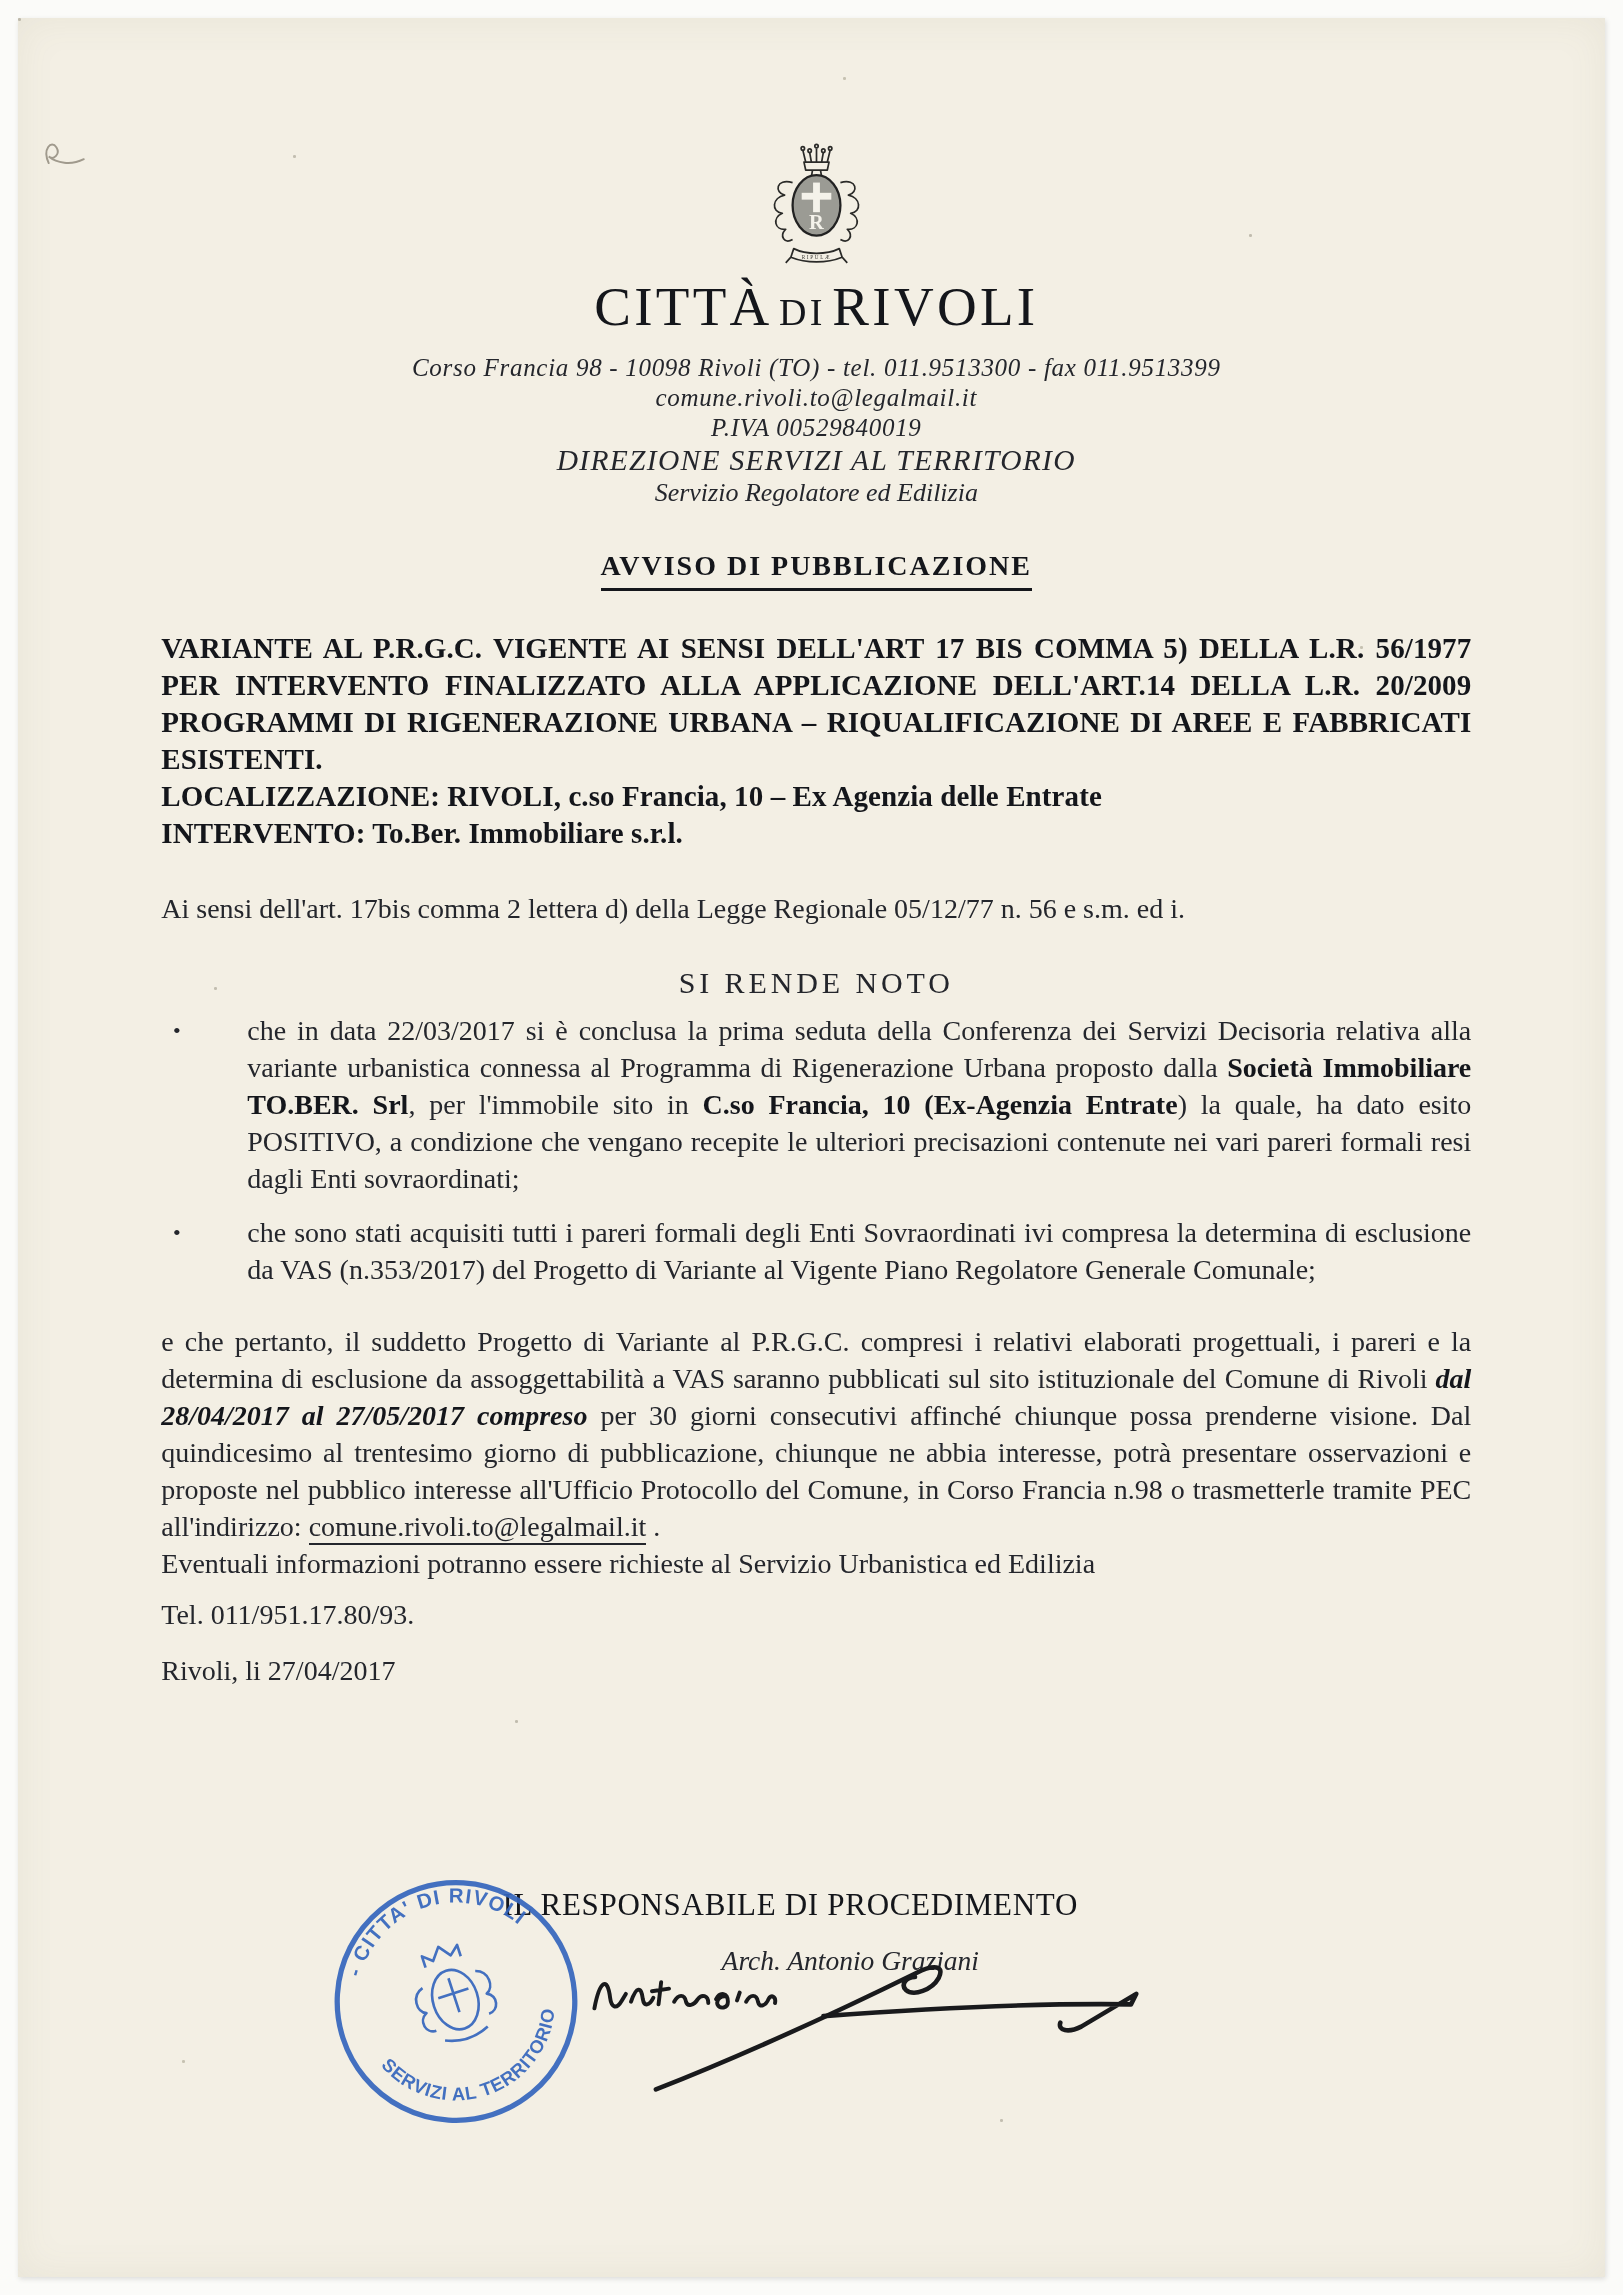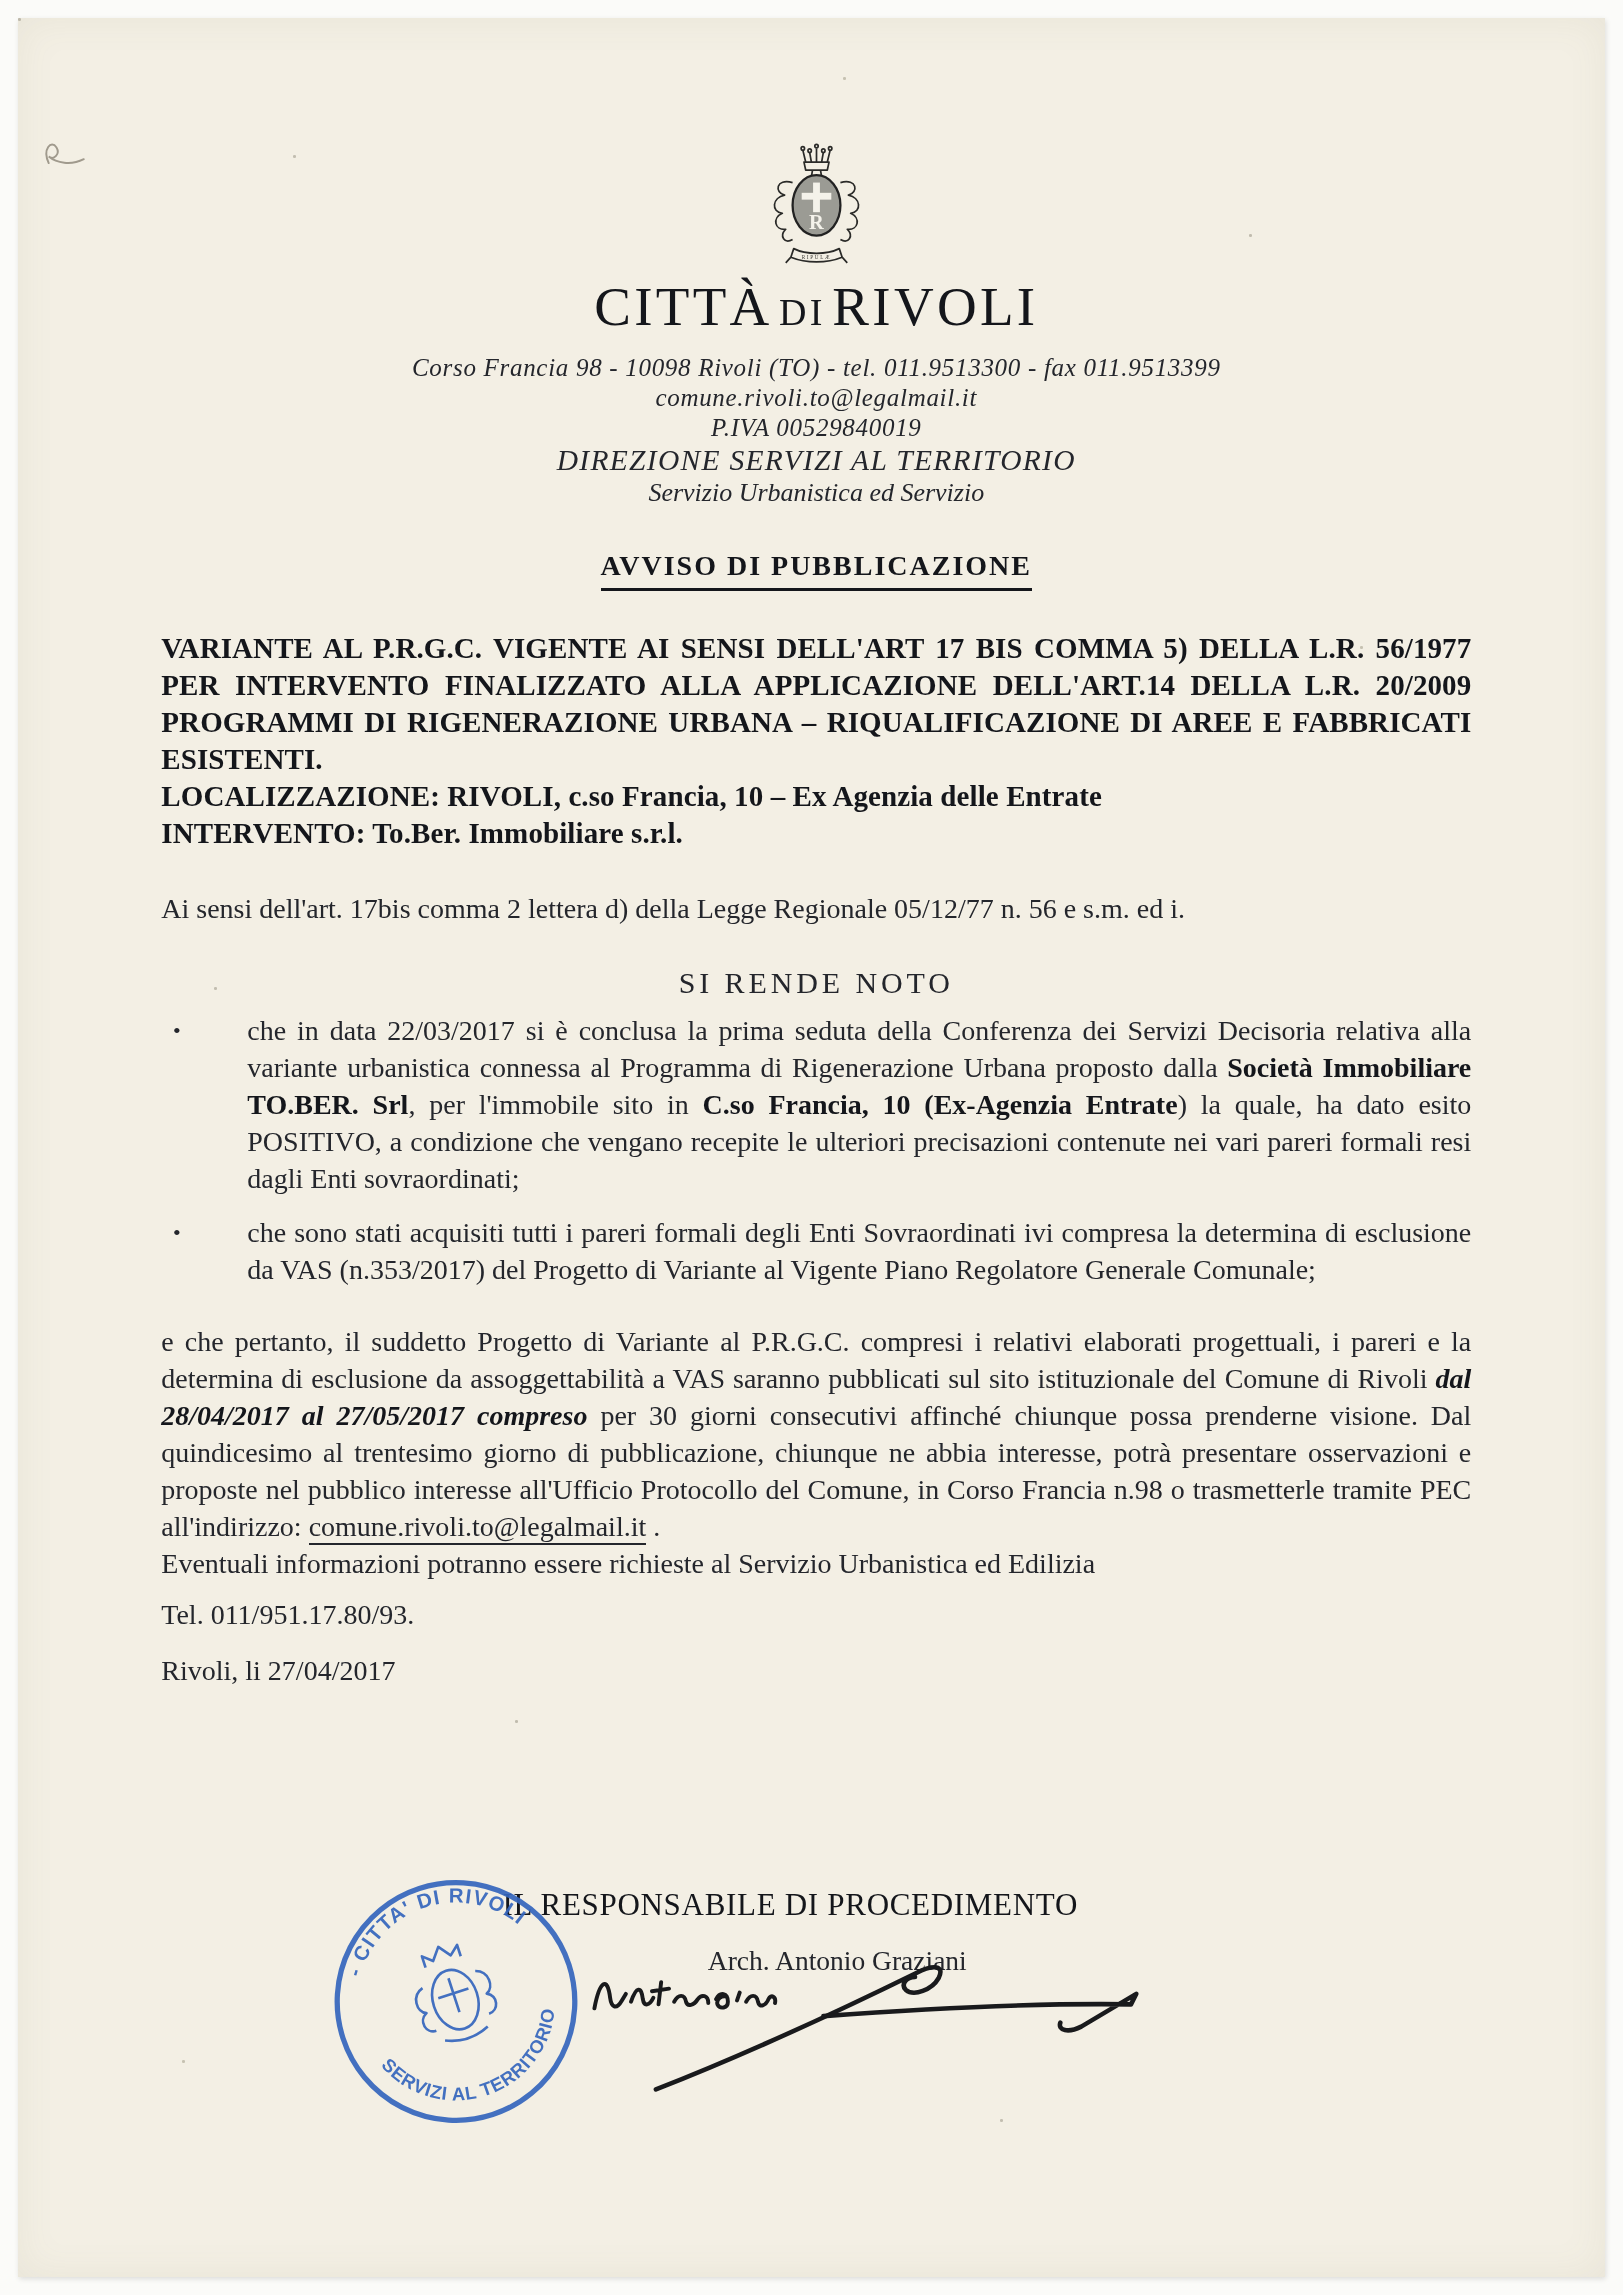--- a/index.html
+++ b/index.html
@@ -45,22 +45,22 @@
   .closing{margin-top:35px;font-size:28px;line-height:37px;text-align:justify;}
   .info-line{font-size:28px;line-height:37px;}
   .tel-line{margin-top:14.4px;font-size:28px;line-height:37px;}
   .date-line{margin-top:18.3px;font-size:28px;line-height:37px;}
   .b{font-weight:700;color:var(--ink-bold);}
   .bi{font-weight:700;font-style:italic;color:var(--ink-bold);}
   .u{border-bottom:2.6px solid var(--ink);padding-bottom:0.7px;}
   
   .role-line{position:absolute;left:281px;top:1869px;width:982px;text-align:center;
     font-size:31px;letter-spacing:0.7px;color:var(--ink-bold);}
-  .name-line{position:absolute;left:328px;top:1927px;width:982px;text-align:center;
-    font-size:27.5px;}
+  .name-line{position:absolute;left:341px;top:1927px;width:982px;text-align:center;
+    font-style:italic;font-size:27.5px;}
   .stamp{position:absolute;left:306px;top:1854px;width:264px;height:259px;opacity:.92;}
   .signature{position:absolute;left:545px;top:1913px;width:602px;height:203px;}
   .pencil-mark{position:absolute;left:18.3px;top:111px;width:65px;height:46px;}
   .speck{position:absolute;width:2.6px;height:2.6px;border-radius:50%;background:#8f8a79;opacity:.5;
     box-shadow:275px 137px 0 #938e7d,825px 59px 0 #9a957f,1231px 216px 0 #8f8a79,
     196px 969px 0 #938e7d,1342px 628px 0 #9a957f,497px 1702px 0 #8f8a79,
     982px 2101px 0 #938e7d,164px 2042px 0 #9a957f,1407px 1473px 0 #8f8a79;}
 </style>
 </head>
 <body>
@@ -98,21 +98,21 @@
 
     <div class="city-title centered"><span class="big">CITTÀ</span><span class="small">DI</span><span class="big">RIVOLI</span></div>
 
     <div class="addr-block centered">
       <div>Corso Francia 98 - 10098 Rivoli (TO) - tel. 011.9513300 - fax 011.9513399</div>
       <div>comune.rivoli.to@legalmail.it</div>
       <div>P.IVA 00529840019</div>
     </div>
 
     <div class="dept centered">DIREZIONE SERVIZI AL TERRITORIO</div>
-    <div class="service centered">Servizio Urbanistica ed Servizio</div>
+    <div class="service centered">Servizio Regolatore ed Edilizia</div>
 
     <div class="avviso centered">
       <span>AVVISO DI PUBBLICAZIONE</span>
     </div>
 
     <div class="subject">
       <div class="just">VARIANTE AL P.R.G.C. VIGENTE AI SENSI DELL'ART 17 BIS COMMA 5) DELLA L.R. 56/1977 PER INTERVENTO FINALIZZATO ALLA APPLICAZIONE DELL'ART.14 DELLA L.R. 20/2009 PROGRAMMI DI RIGENERAZIONE URBANA – RIQUALIFICAZIONE DI AREE E FABBRICATI ESISTENTI.</div>
       <div>LOCALIZZAZIONE: RIVOLI, c.so Francia, 10 – Ex Agenzia delle Entrate</div>
       <div>INTERVENTO: To.Ber. Immobiliare s.r.l.</div>
     </div>

